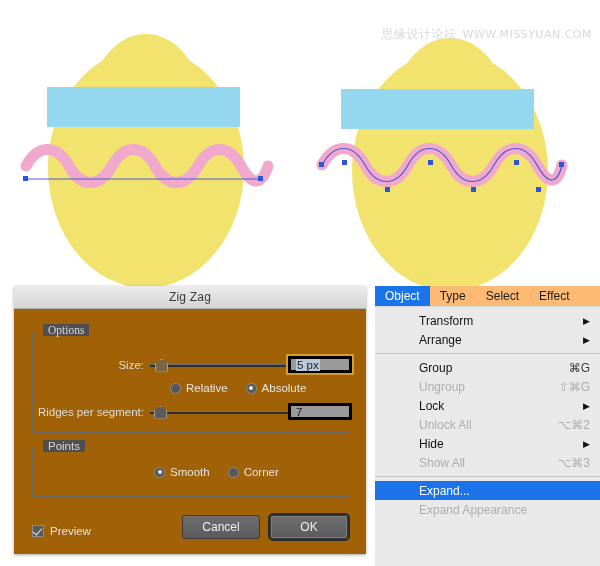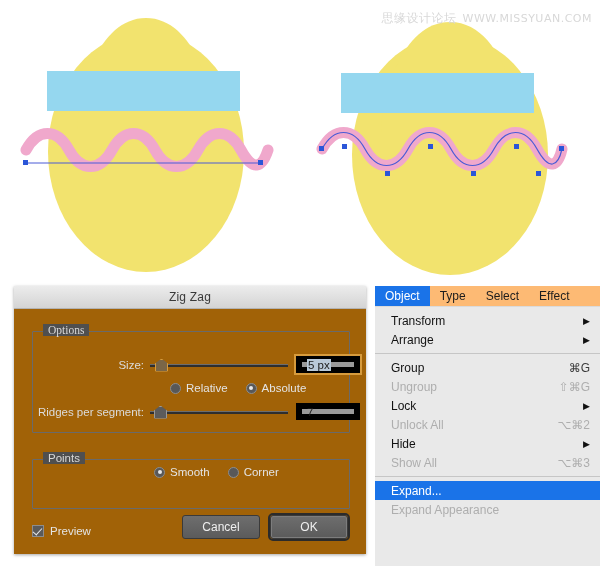--- a/index.html
+++ b/index.html
@@ -12,21 +12,21 @@
     height: 566px;
     position: relative;
     overflow: hidden;
     font-family: "Liberation Sans", sans-serif;
     -webkit-font-smoothing: antialiased;
   }
 
   
   #canvas-area {
     position: absolute;
-    left: 0; top: 0;
+    left: 0; top: 16px;
     width: 600px; height: 282px;
     background: #ffffff;
   }
   .artboard-svg { position: absolute; left: 0; top: 0; }
 
   .watermark {
     position: absolute;
     right: 8px;
     top: 10px;
     font-size: 11px;
@@ -75,21 +75,21 @@
     position: absolute;
     top: -8px;
     left: 10px;
     background: #4f4f4f;
     padding: 0 5px;
     font-size: 11.5px;
     color: #d8d8d8;
   }
 
   #options-group { left: 18px; top: 22px; width: 316px; height: 100px; font-family: Liberation Serif, serif; }
-  #points-group  { left: 18px; top: 150px; width: 316px; height: 48px; text-decoration: underline; }
+  #points-group  { left: 18px; top: 138px; width: 316px; height: 48px; text-decoration: underline; }
 
   .field-row {
     position: absolute;
     display: flex;
     align-items: center;
   }
   .field-label {
     font-size: 11.5px;
     color: #dcdcdc;
     text-align: right;
@@ -122,28 +122,27 @@
   .slider-thumb.focused {
     background: #7a6647;
     border-color: #d79b3c;
   }
 
   
   .num-field {
     position: absolute;
     height: 17px;
     background: #9a9a9a;
-    border: 6px solid #000000;
+    border: 3px solid #000000;
     color: #1b1b1b;
     font-size: 11.5px;
     display: flex;
     align-items: center;
     padding-left: 5px;
     box-sizing: border-box;
-    margin-left: 8px;
   }
   .num-field.focused {
     outline: 2px solid #d79b3c;
     outline-offset: 0px;
   }
   .num-field .sel {
     background: #b9c9d8;
     padding: 0 1px;
   }
 
@@ -255,21 +254,21 @@
     height: 19px;
     display: flex;
     align-items: center;
     padding: 0 10px 0 16px;
     font-size: 12px;
     color: #121212;
     position: relative;
   }
   .menu-item.disabled { color: #aeaeae; }
   .menu-item.highlighted { background: #1a73e8; color: #ffffff; }
-  .menu-item .mi-label { flex: 1; white-space: nowrap; }
+  .menu-item .mi-label { flex: 1; white-space: nowrap; margin-left: 28px; }
   .menu-item .mi-shortcut {
     font-size: 12px;
     color: #3a3a3a;
     margin-left: 14px;
     white-space: nowrap;
   }
   .menu-item.disabled .mi-shortcut { color: #aeaeae; }
   .menu-item .mi-arrow {
     font-size: 9px;
     color: #111;

